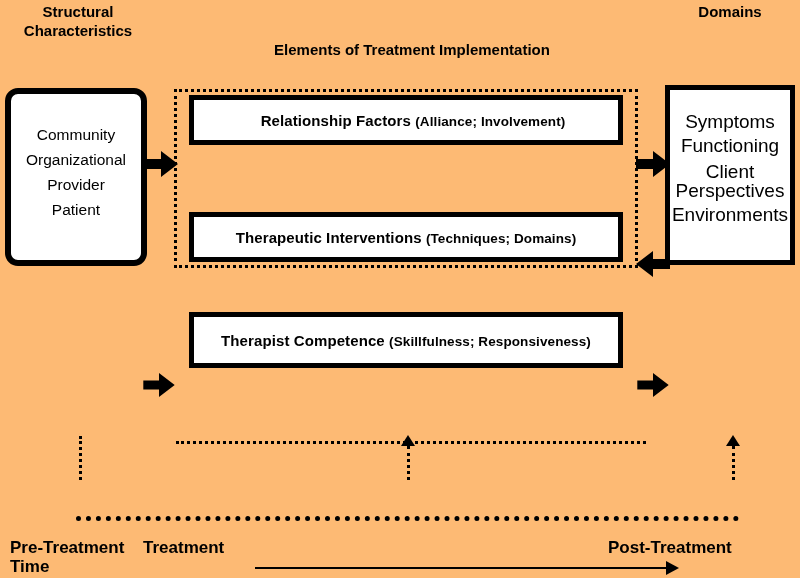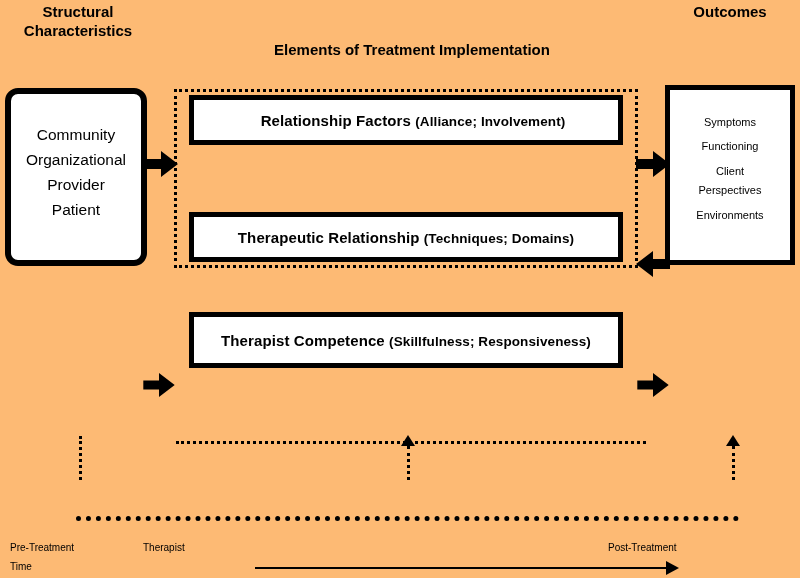--- a/index.html
+++ b/index.html
@@ -102,21 +102,21 @@
     right: 0;
     text-align: center;
     font-size: 15.5px;
     line-height: 25px;
   }
   #structural-list {
     top: 28px;
   }
   #outcomes-list {
     top: 20px;
-    font-size: 11px;
+    font-size: 19px;
     line-height: 24px;
   }
   .outcome-pair {
     line-height: 19px;
     margin-top: 4px;
     margin-bottom: 3px;
     text-align: center;
   }
   .box-label {
     font-size: 15px;
@@ -192,22 +192,22 @@
     position: absolute;
     left: 76px;
     top: 516px;
     width: 663px;
     border-top: 5px dotted #000000;
   }
 
   
   .footer-label {
     position: absolute;
-    font-weight: normal;
-    font-size: 10px;
+    font-weight: bold;
+    font-size: 17px;
     line-height: 19px;
     white-space: pre-line;
   }
   #label-pre-treatment { left: 10px;  top: 538px; }
   #label-treatment     { left: 143px; top: 538px; }
   #label-post-treatment{ left: 608px; top: 538px; }
 
   #timeline-arrow-line {
     position: absolute;
     left: 255px;
@@ -230,42 +230,42 @@
 </head>
 <body>
 
 <div id="canvas">
 
   <div class="heading" id="structural-characteristics-title">Structural
 Characteristics</div>
 
   <div class="heading" id="elements-title">Elements of Treatment Implementation</div>
 
-  <div class="heading" id="outcomes-title">Outcomes</div>
+  <div class="heading" id="outcomes-title">Domains</div>
 
   <div class="solid-box" id="structural-box">
     <div class="list-text" id="structural-list">
       <div>Community</div>
       <div>Organizational</div>
       <div>Provider</div>
       <div>Patient</div>
     </div>
   </div>
 
   <div id="dotted-container"></div>
 
   <div class="inner-box" id="relationship-box">
     <div class="box-label">
       <span>Relationship Factors</span><span> </span><span class="sub">(Alliance; Involvement)</span>
     </div>
   </div>
 
   <div class="inner-box" id="interventions-box">
     <div class="box-label">
-      <span>Therapeutic Relationship</span><span> </span><span class="sub">(Techniques; Domains)</span>
+      <span>Therapeutic Interventions</span><span> </span><span class="sub">(Techniques; Domains)</span>
     </div>
   </div>
 
   <div class="inner-box" id="competence-box">
     <div class="box-label">
       <span>Therapist Competence</span><span> </span><span class="sub">(Skillfulness; Responsiveness)</span>
     </div>
   </div>
 
   <div class="solid-box" id="outcomes-box">
@@ -308,20 +308,20 @@
   <div class="dot-arrowhead" id="time-arrowhead-center"></div>
 
   <div class="dotted-v" id="time-link-right"></div>
   <div class="dot-arrowhead" id="time-arrowhead-right"></div>
 
   <div id="horizontal-dotted-bottom"></div>
 
   <div class="footer-label" id="label-pre-treatment">Pre-Treatment
 Time</div>
 
-  <div class="footer-label" id="label-treatment">Therapist</div>
+  <div class="footer-label" id="label-treatment">Treatment</div>
 
   <div class="footer-label" id="label-post-treatment">Post-Treatment</div>
 
   <div id="timeline-arrow-line"></div>
   <div id="timeline-arrow-head"></div>
 
 </div>
 
 </body></html>

